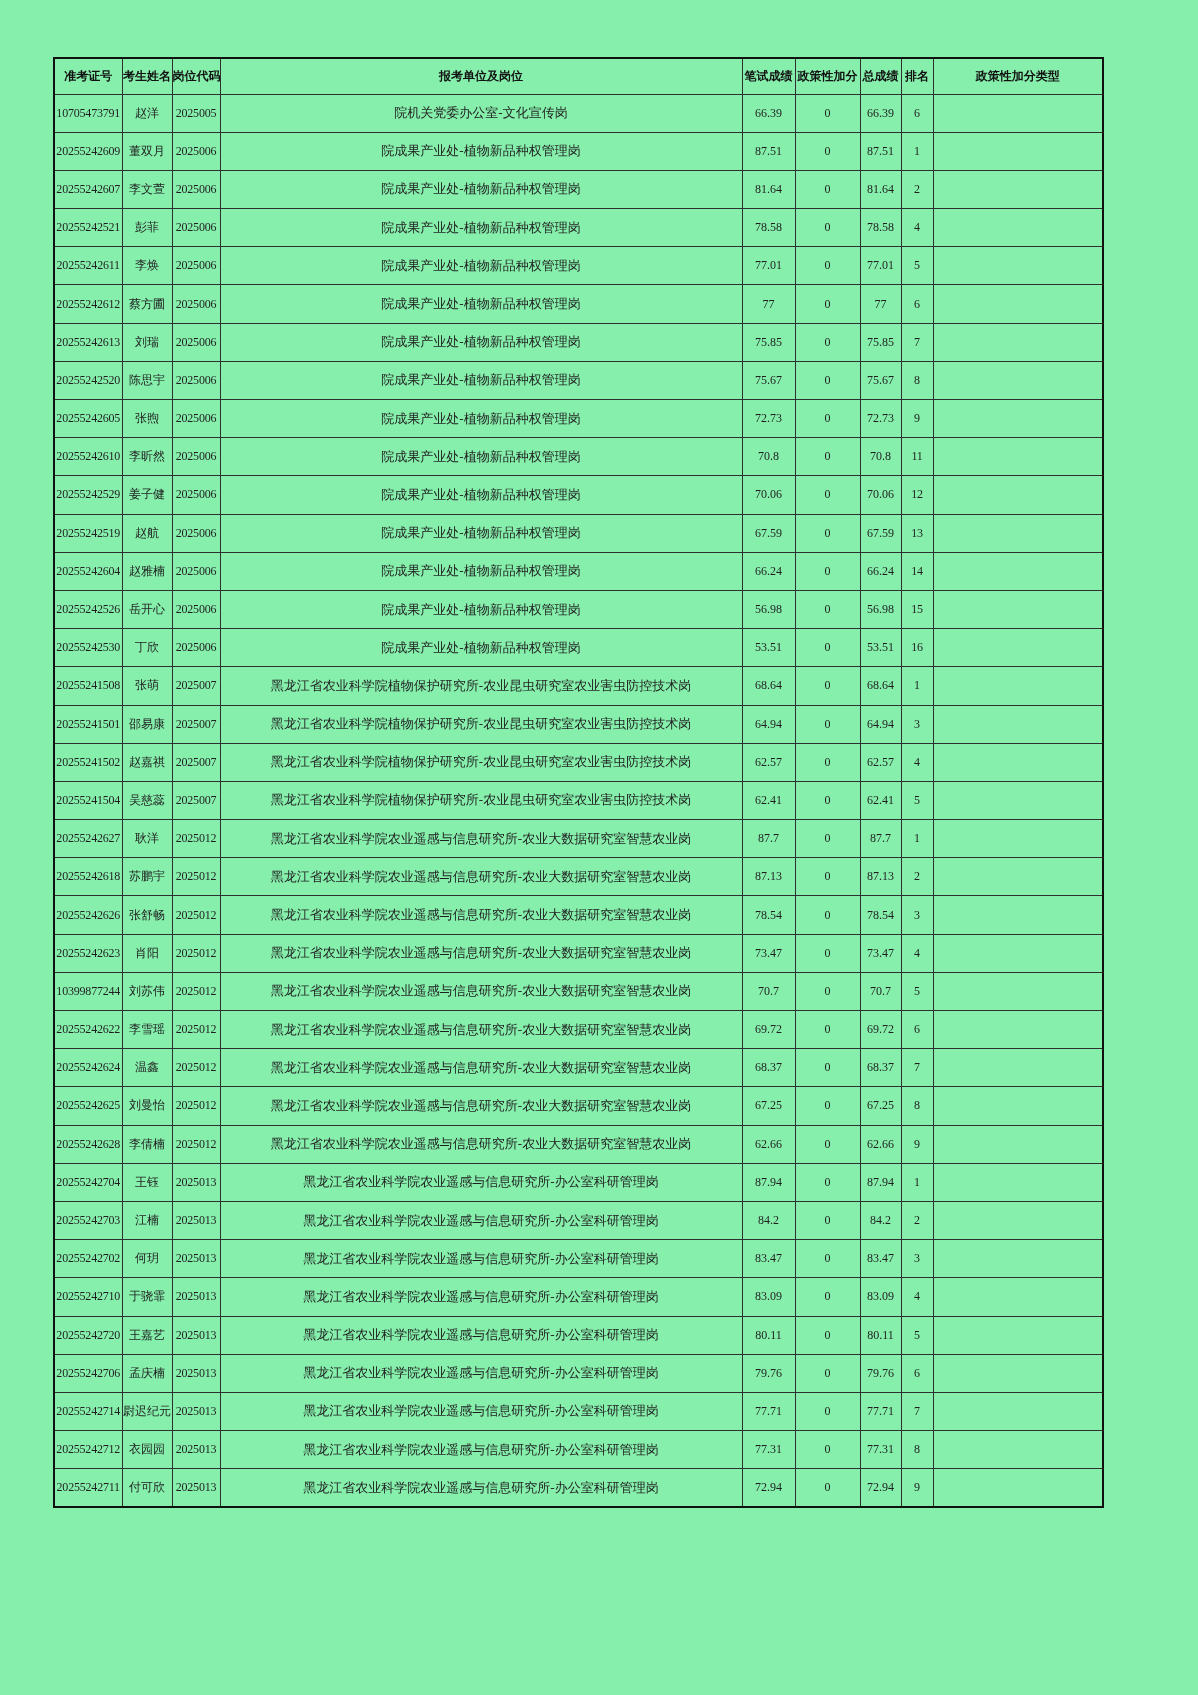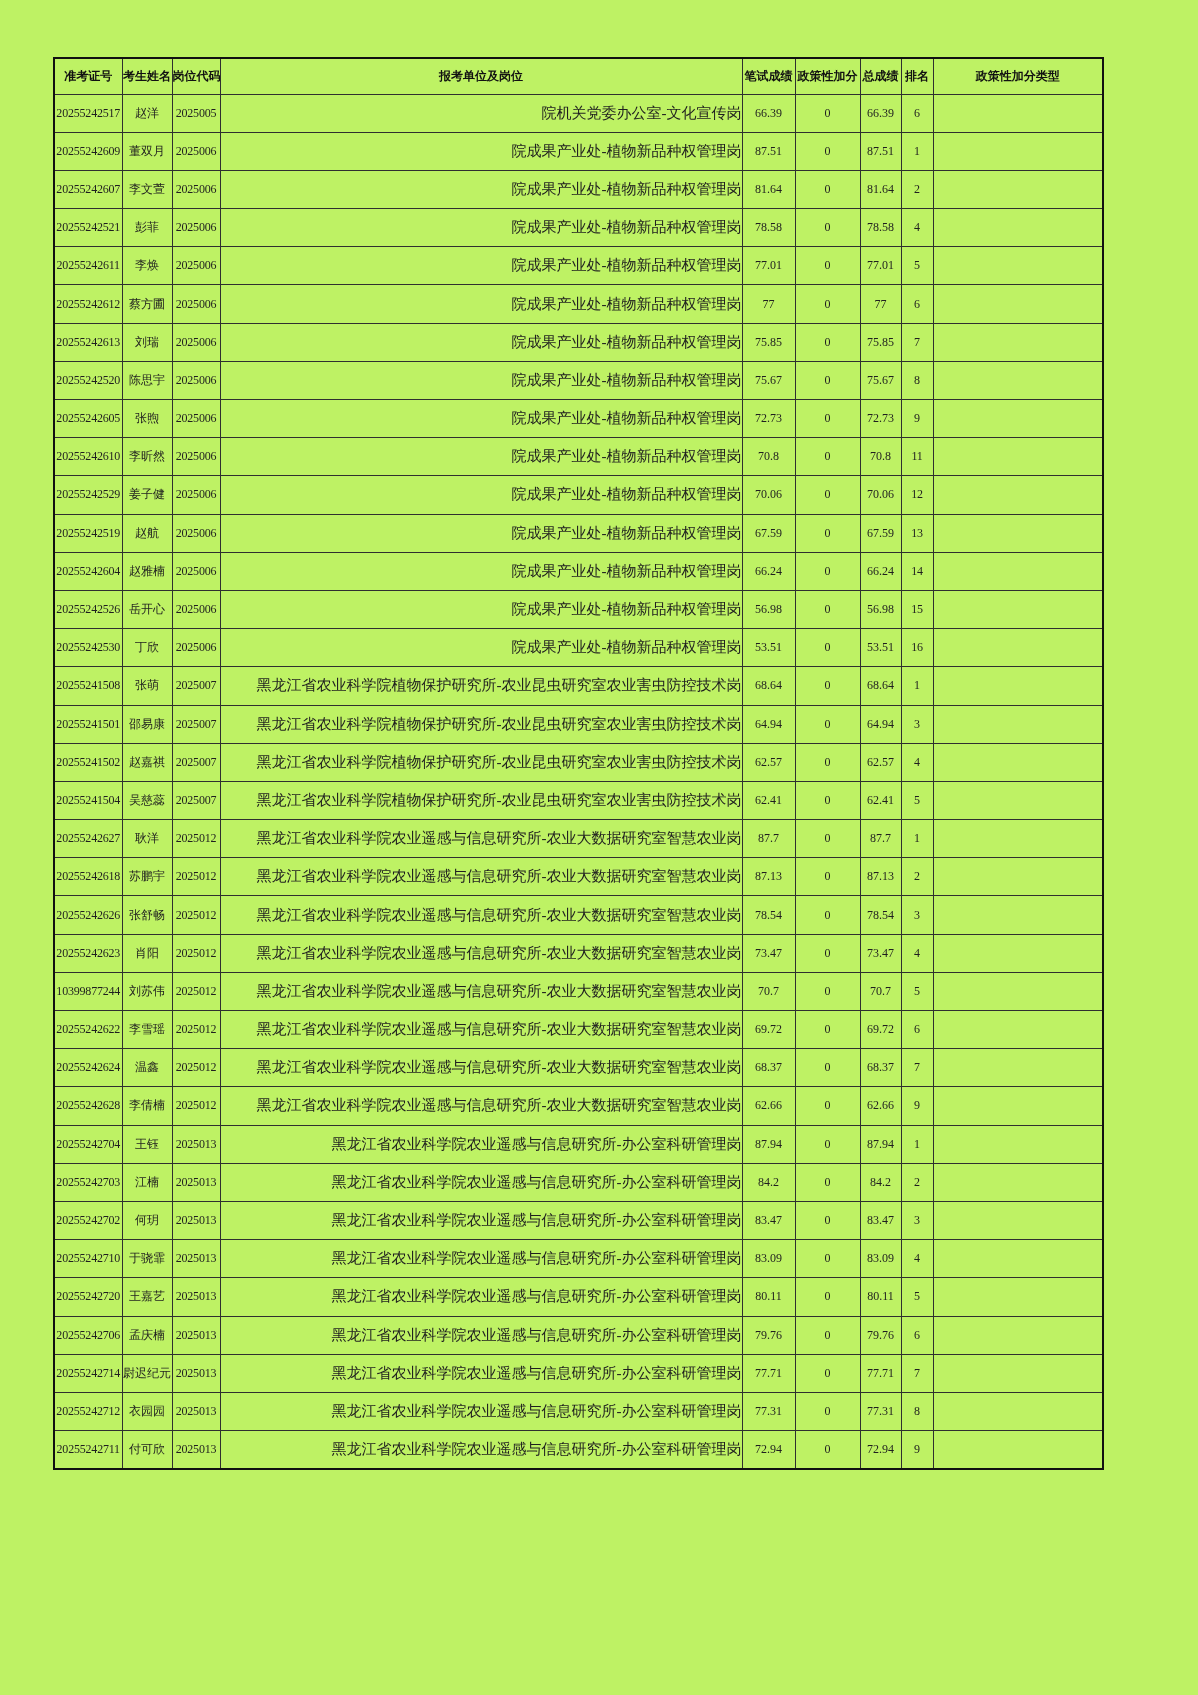--- a/index.html
+++ b/index.html
@@ -6,21 +6,21 @@
     margin: 0;
     padding: 0;
     background: #ffffff;
     font-family: "Liberation Serif", "DejaVu Serif", serif;
     color: #1f1f1f;
   }
   .page {
     position: relative;
     width: 1198px;
     height: 1695px;
-    background: #bef264;
+    background: #86efac;
     overflow: hidden;
   }
   table.score-table {
     position: absolute;
     left: 53px;
     top: 57px;
     width: 1049px;
     border-collapse: collapse;
     table-layout: fixed;
     border: 2px solid #111;
@@ -36,21 +36,21 @@
   }
   .score-table thead tr { height: 36px; }
   .score-table tbody tr { height: 38.2px; }
   .score-table th {
     font-size: 12px;
     font-weight: bold;
     color: #111;
   }
   .score-table td { font-size: 12px; }
   .score-table td.c-name { font-size: 12px; }
-  .score-table td.c-position { font-size: 15px; text-align: right; }
+  .score-table td.c-position { font-size: 13px; }
   .score-table td.c-ticket,
   .score-table td.c-code,
   .score-table td.c-score,
   .score-table td.c-rank { letter-spacing: -0.2px; }
   .footer {
     position: absolute;
     left: 53px;
     top: 1738px;
     width: 1049px;
     text-align: center;
@@ -84,21 +84,21 @@
         <th>报考单位及岗位</th>
         <th>笔试成绩</th>
         <th>政策性加分</th>
         <th>总成绩</th>
         <th>排名</th>
         <th>政策性加分类型</th>
       </tr>
     </thead>
     <tbody id="table-body">
         <tr>
-          <td class="c-ticket">20255242517</td>
+          <td class="c-ticket">10705473791</td>
           <td class="c-name">赵洋</td>
           <td class="c-code">2025005</td>
           <td class="c-position">院机关党委办公室-文化宣传岗</td>
           <td class="c-written">66.39</td>
           <td class="c-bonus">0</td>
           <td class="c-total">66.39</td>
           <td class="c-rank">6</td>
           <td class="c-bonus-type"></td>
         </tr>
         <tr>
@@ -367,20 +367,31 @@
         </tr>
         <tr>
           <td class="c-ticket">20255242624</td>
           <td class="c-name">温鑫</td>
           <td class="c-code">2025012</td>
           <td class="c-position">黑龙江省农业科学院农业遥感与信息研究所-农业大数据研究室智慧农业岗</td>
           <td class="c-written">68.37</td>
           <td class="c-bonus">0</td>
           <td class="c-total">68.37</td>
           <td class="c-rank">7</td>
+          <td class="c-bonus-type"></td>
+        </tr>
+        <tr>
+          <td class="c-ticket">20255242625</td>
+          <td class="c-name">刘曼怡</td>
+          <td class="c-code">2025012</td>
+          <td class="c-position">黑龙江省农业科学院农业遥感与信息研究所-农业大数据研究室智慧农业岗</td>
+          <td class="c-written">67.25</td>
+          <td class="c-bonus">0</td>
+          <td class="c-total">67.25</td>
+          <td class="c-rank">8</td>
           <td class="c-bonus-type"></td>
         </tr>
         <tr>
           <td class="c-ticket">20255242628</td>
           <td class="c-name">李倩楠</td>
           <td class="c-code">2025012</td>
           <td class="c-position">黑龙江省农业科学院农业遥感与信息研究所-农业大数据研究室智慧农业岗</td>
           <td class="c-written">62.66</td>
           <td class="c-bonus">0</td>
           <td class="c-total">62.66</td>

